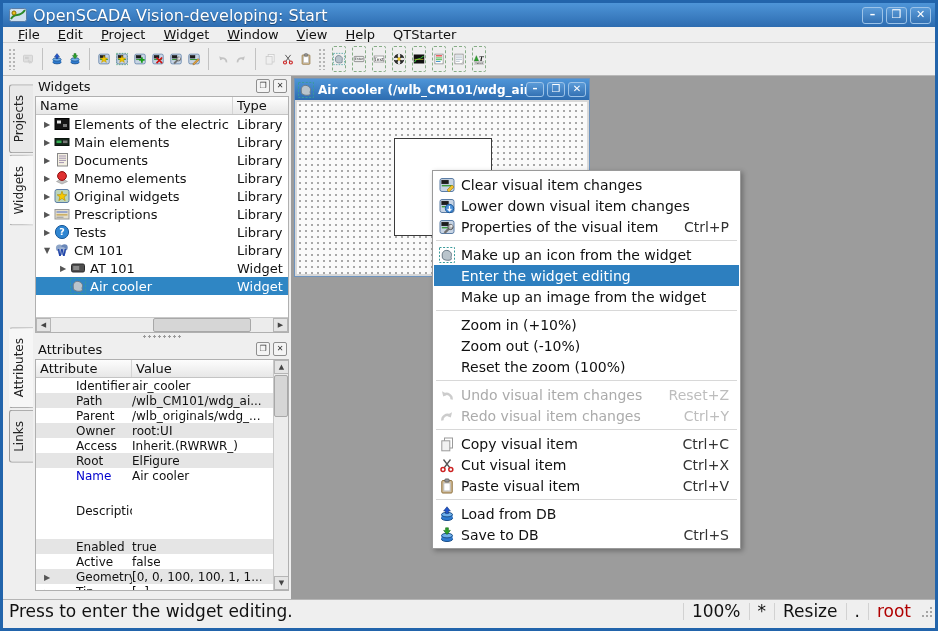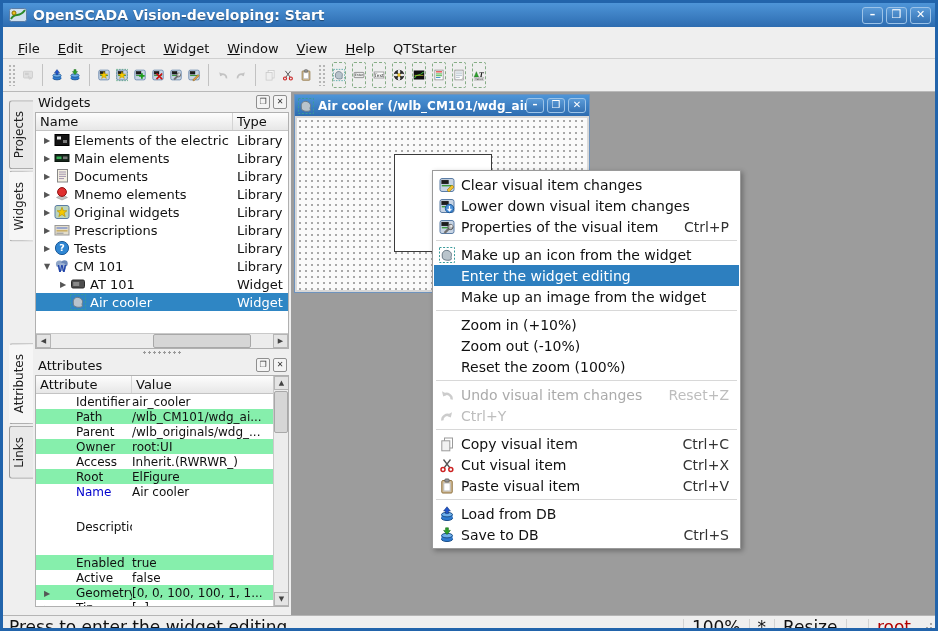--- a/index.html
+++ b/index.html
@@ -4,26 +4,26 @@
 <style>
   * { margin:0; padding:0; box-sizing:border-box; }
   html,body { width:938px; height:631px; }
   body { font-family:"DejaVu Sans","Liberation Sans",sans-serif; font-size:13px; color:#111; }
 
   .window { position:relative; width:938px; height:631px; border:3px solid #2264ab; background:#efefef; overflow:hidden; }
 
   
   .titlebar { height:24px; background:linear-gradient(#4e95d8,#2d6cb0); display:flex; align-items:center; padding:0 4px; }
   .titlebar .app-icon { width:18px; height:16px; margin:0 6px 0 2px; flex:0 0 auto; }
-  .titlebar .title-text { color:#fff; font-weight:bold; font-size:14px; text-shadow:0 1px 1px rgba(0,0,0,.4); flex:1; white-space:nowrap; overflow:hidden; }
+  .titlebar .title-text { color:#fff; font-weight:normal; font-size:16px; text-shadow:0 1px 1px rgba(0,0,0,.4); flex:1; white-space:nowrap; overflow:hidden; }
   .winbtns { display:flex; gap:3px; }
   .winbtn { width:21px; height:17px; border:1px solid #9cc3e8; border-radius:3px; background:linear-gradient(#5b9bd8,#3472b4); color:#fff; font-size:11px; line-height:14px; text-align:center; font-weight:bold; cursor:default; }
 
   
-  .menubar { height:32px; background:#efefef; border-bottom:1px solid #cfcfcf; display:flex; align-items:flex-end; padding-left:6px; }
+  .menubar { height:16px; background:#efefef; border-bottom:1px solid #cfcfcf; display:flex; align-items:center; padding-left:6px; }
   .menu-item { padding:2px 9px; white-space:nowrap; }
   .menu-item u { text-decoration:underline; }
 
   
   .toolbar { height:33px; background:#efefef; border-bottom:1px solid #b9b9b9; display:flex; align-items:center; padding-left:2px; }
   .tb-handle { width:8px; height:22px; margin:0 3px; background-image:radial-gradient(circle,#b5b5b5 1px,transparent 1.2px); background-size:4px 4px; }
   .tb-sep { width:1px; height:22px; background:#c2c2c2; margin:0 5px; }
   .tb-btn { width:14px; height:26px; margin:0 2px; display:flex; align-items:center; justify-content:center; border:1px solid transparent; border-radius:2px;text-align:right; }
   .tb-btn svg { width:22px; height:22px; }
   .tb-btn.disabled { opacity:.45; }
@@ -59,21 +59,21 @@
 
   .hscroll { position:absolute; left:0; right:0; bottom:0; height:15px; background:#ececec; border-top:1px solid #c9c9c9; display:flex; }
   .sc-btn { width:15px; height:14px; background:#e4e4e4; border:1px solid #b5b5b5; font-size:7px; color:#444; text-align:center; line-height:12px; }
   .h-track { flex:1; position:relative; }
   .h-thumb { position:absolute; top:0; height:14px; left:46%; width:44%; background:#d6d6d6; border:1px solid #a8a8a8; border-radius:2px; }
 
   .splitter { height:6px; display:flex; align-items:center; justify-content:center; }
   .splitter .grip { width:40px; height:3px; background-image:radial-gradient(circle,#9a9a9a 1px,transparent 1.2px); background-size:5px 3px; }
 
   .attr-row { display:flex; height:15px; align-items:center; font-size:12px; }
-  .attr-row.shade { background:#86efac; }
+  .attr-row.shade { background:#e5e5e5; }
   .attr-row.tall { height:30px; }
   .attr-row.empty { height:13px; }
   .a-name { width:96px; padding-left:40px; position:relative; white-space:nowrap; overflow:hidden; flex:0 0 auto; }
   .a-name .aexp { position:absolute; left:8px; top:50%; transform:translateY(-50%); font-size:8px; color:#555; }
   .a-name.blue { color:#0000cd; }
   .a-val { flex:1; white-space:nowrap; overflow:hidden; padding-right:16px; }
   .vscroll { position:absolute; top:0; right:0; bottom:0; width:15px; background:#ececec; border-left:1px solid #c9c9c9; }
   .vscroll .up { position:absolute; top:0; left:0; right:0; }
   .vscroll .dn { position:absolute; bottom:0; left:0; right:0; }
   .v-thumb { position:absolute; top:15px; left:0; width:14px; height:42px; background:#d6d6d6; border:1px solid #a8a8a8; border-radius:2px; }
@@ -639,20 +639,21 @@
             <path d="M3 4.2 L4.2 9.6 L9 7.4 Z" fill="#8f8f8f"></path>
           </svg></span>
         <span>Undo visual item changes</span>
         <span class="c-short">Reset+Z</span>
       </div>
       <div class="ctx-row disabled">
         <span class="c-icon"><svg viewBox="0 0 16 16">
             <path d="M3.4 12.5 A5 5 0 0 1 11 7.6" fill="none" stroke="#8f8f8f" stroke-width="2.4"></path>
             <path d="M13 4.2 L11.8 9.6 L7 7.4 Z" fill="#8f8f8f"></path>
           </svg></span>
+        <span>Redo visual item changes</span>
         <span class="c-short">Ctrl+Y</span>
       </div>
       <div class="ctx-sep"></div>
       <div class="ctx-row">
         <span class="c-icon"><svg viewBox="0 0 16 16">
             <rect x="5.5" y="2" width="8" height="10" fill="#fff" stroke="#9a9a9a"></rect>
             <rect x="2.8" y="4.8" width="8" height="10" fill="#f1f1f1" stroke="#9a9a9a"></rect>
           </svg></span>
         <span>Copy visual item</span>
         <span class="c-short">Ctrl+C</span>

